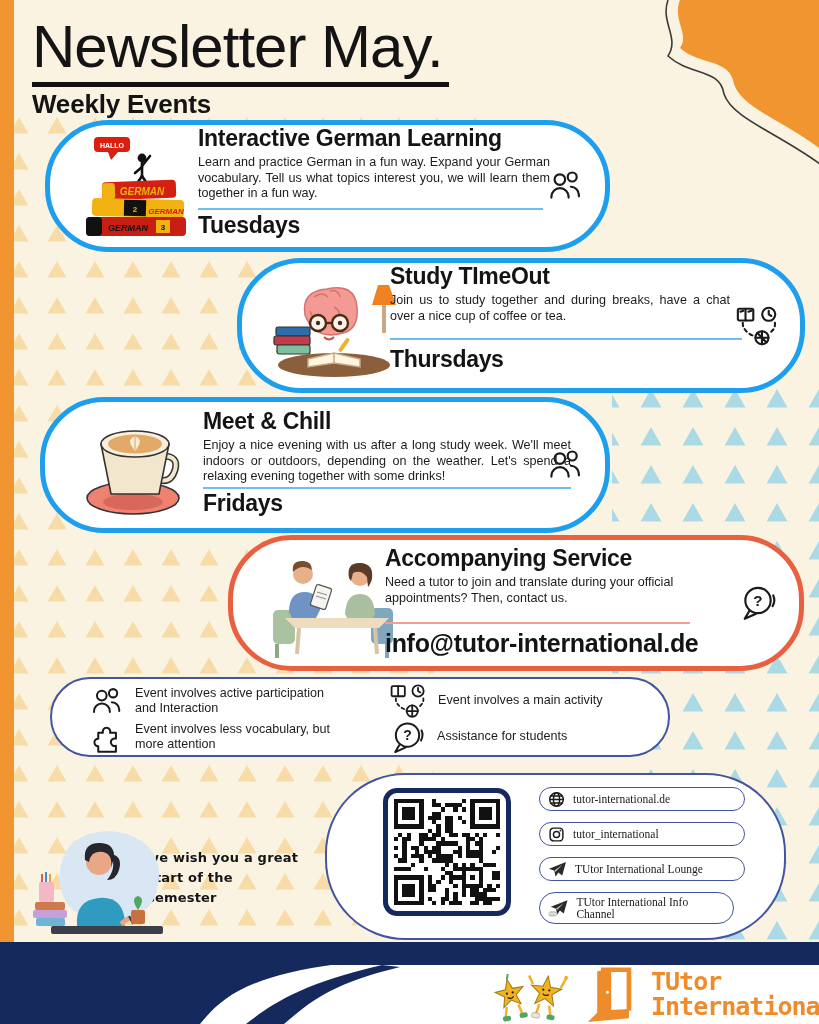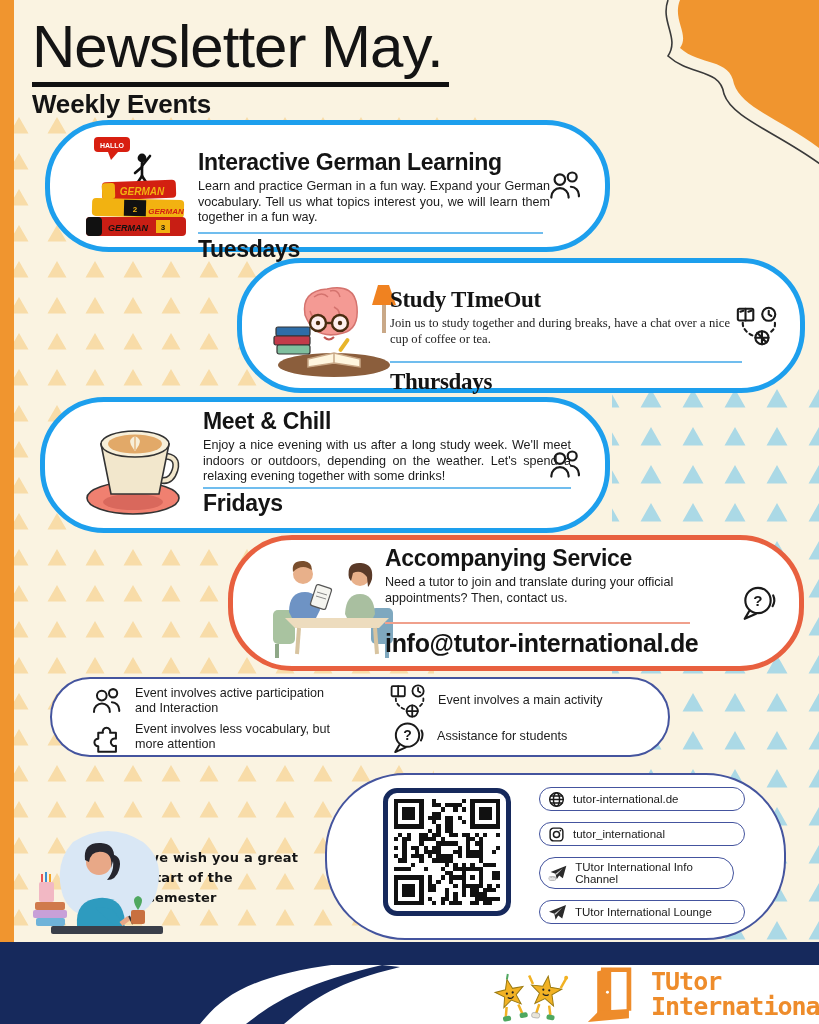--- a/index.html
+++ b/index.html
@@ -12,21 +12,21 @@
 
   .header{position:absolute;left:32px;top:14px;}
   .page-title{font-size:60px;font-weight:500;letter-spacing:-1px;border-bottom:5px solid #111;
               padding:0 6px 2px 0;display:inline-block;line-height:1.1;}
   .page-subtitle{font-size:26px;font-weight:bold;margin-top:2px;letter-spacing:-0.2px;}
 
   .card{position:absolute;background:#fff;border-radius:64px;}
   .card.blue{border:5px solid #1D9FED;}
   .card.orange{border:5px solid #E8603F;}
   .card .illu{position:absolute;left:30px;top:8px;}
-  .card .content{position:absolute;left:148px;top:24px;right:70px;}
+  .card .content{position:absolute;left:148px;top:0;right:70px;}
   .event-title{font-size:23px;font-weight:bold;letter-spacing:-0.3px;margin:0 0 3px 0;}
   .event-desc{font-size:12.6px;line-height:1.24;text-align:justify;margin:0;color:#1c1c1c;}
   .divider{height:2px;margin:6px 0 2px 0;}
   .divider.blue{background:#70BDEE;}
   .divider.orange{background:#F0A08C;}
   .event-day{font-size:23px;font-weight:bold;letter-spacing:-0.3px;}
   .side-icon{position:absolute;right:22px;top:50%;transform:translateY(-50%);}
 
   .legend{position:absolute;left:50px;top:677px;width:620px;height:80px;background:#fff;
           border:2px solid #44549E;border-radius:42px;display:grid;
@@ -36,21 +36,21 @@
   .legend-label{font-size:12.6px;line-height:1.2;color:#1c1c1c;max-width:210px;}
 
   .contact{position:absolute;left:325px;top:773px;width:457px;height:163px;background:#fff;
            border:2px solid #44549E;border-radius:80px;}
   .qr-frame{position:absolute;left:56px;top:13px;width:128px;height:128px;background:#fff;
             border:5px solid #16295C;border-radius:14px;box-sizing:border-box;padding:6px;}
   .pills{position:absolute;left:212px;top:12px;display:flex;flex-direction:column;gap:11px;}
   .pill{display:flex;align-items:center;gap:8px;width:206px;height:24px;border:1.5px solid #44549E;
         border-radius:14px;padding:0 8px;box-sizing:border-box;background:#fff;}
   .pill.tall{height:32px;border-radius:16px;}
-  .pill-label{font-size:11.5px;line-height:1.05;color:#1a1a1a;white-space:pre-line;}
+  .pill-label{font-size:11.5px;line-height:1.05;color:#1a1a1a;white-space:pre-line;font-family:Liberation Serif, serif;}
 
   .wish{position:absolute;left:147px;top:848px;width:160px;font-family:"DejaVu Sans",sans-serif;
         font-weight:bold;font-size:13px;line-height:1.55;letter-spacing:0.2px;}
   .girl{position:absolute;left:33px;top:824px;}
 
   .footer-art{position:absolute;left:0;top:942px;}
   .stars{position:absolute;left:478px;top:968px;}
   .brand{position:absolute;left:585px;top:966px;display:flex;align-items:center;gap:8px;}
   .brand-text{font-family:"DejaVu Sans Mono",monospace;font-weight:bold;color:#EE8C2B;
               font-size:25px;line-height:1.02;letter-spacing:-1px;}
@@ -129,21 +129,21 @@
     <svg class="side-icon" width="36" height="34" viewBox="0 0 28 26">
       <g class="icon-stroke">
         <circle cx="10" cy="8" r="4.1"></circle>
           <circle cx="19.6" cy="6" r="3.5"></circle>
         <path d="M3.4,22 v-0.6 a6.7,6.7 0 0 1 13.4,0 V22"></path>
         <path d="M18.6,13.6 a6.3,6.3 0 0 1 6.2,6.3 V21"></path>
       </g>
     </svg>
   </section>
 
-  <section class="card blue" style="left:237px;top:258px;width:558px;height:125px;font-family:Liberation Serif, serif;">
+  <section class="card blue" style="left:237px;top:258px;width:558px;height:125px;">
     <svg class="illu" width="130" height="110" viewBox="0 0 130 110">
       <ellipse cx="62" cy="94" rx="56" ry="12" fill="#8B5E3C"></ellipse>
       <polygon points="100,34 124,34 117,14 106,14" fill="#F08220"></polygon>
       <rect x="110" y="34" width="4" height="28" fill="#C9A887"></rect>
       <g stroke="#333" stroke-width="1.2">
         <rect x="4" y="56" width="34" height="9" rx="2" fill="#2E6DA8"></rect>
         <rect x="2" y="65" width="36" height="9" rx="2" fill="#C23B4A"></rect>
         <rect x="5" y="74" width="33" height="9" rx="2" fill="#7FBF9E"></rect>
       </g>
       <path d="M33,44 q-4,-24 22,-26 q28,-6 30,18 q2,22 -14,26 q-28,8 -38,-18 Z" fill="#F49A94" stroke="#D4736E" stroke-width="1.5"></path>
@@ -516,35 +516,35 @@
       <div class="pill">
         <svg width="17" height="17" viewBox="0 0 20 20">
           <g class="icon-stroke" stroke-width="1.5">
             <rect x="2.5" y="2.5" width="15" height="15" rx="4"></rect>
               <circle cx="10" cy="10" r="3.6"></circle>
           </g>
           <circle cx="14.6" cy="5.4" r="1.1" fill="#1a1a1a"></circle>
         </svg>
         <span class="pill-label">tutor_international</span>
       </div>
+      <div class="pill">
+        <svg width="19" height="17" viewBox="0 0 20 18">
+          <path d="M19,1 L1,8.2 L6.6,10.2 L8,16.6 L10.8,12.2 L15,15.4 Z" fill="#2a2a2a"></path>
+          <path d="M6.6,10.2 L15,4 L8,11.4 Z" fill="#cfcfcf"></path>
+        </svg>
+        <span class="pill-label">TUtor International Lounge</span>
+      </div>
       <div class="pill tall" style="width:195px;">
         <svg width="21" height="19" viewBox="0 0 22 20">
           <path d="M21,1 L3,8.2 L8.6,10.2 L10,16.6 L12.8,12.2 L17,15.4 Z" fill="#2a2a2a"></path>
           <path d="M8.6,10.2 L17,4 L10,11.4 Z" fill="#cfcfcf"></path>
           <rect x="0.5" y="13" width="9" height="5.5" rx="2.7" fill="#bdbdbd"></rect>
           <text x="5" y="17.3" font-size="3.6" font-weight="bold" fill="#fff" text-anchor="middle">Info</text>
         </svg>
         <span class="pill-label" style="max-width:150px;display:inline-block;">TUtor International Info Channel</span>
-      </div>
-      <div class="pill">
-        <svg width="19" height="17" viewBox="0 0 20 18">
-          <path d="M19,1 L1,8.2 L6.6,10.2 L8,16.6 L10.8,12.2 L15,15.4 Z" fill="#2a2a2a"></path>
-          <path d="M6.6,10.2 L15,4 L8,11.4 Z" fill="#cfcfcf"></path>
-        </svg>
-        <span class="pill-label">TUtor International Lounge</span>
       </div>
     </div>
   </section>
 
   <div class="wish">
     <div>we wish you a great</div>
     <div>start of the semester</div>
   </div>
   <svg class="girl" width="135" height="118" viewBox="0 0 135 118">
     <path d="M40,18 q35,-22 70,0 q22,18 14,48 q-6,28 -44,30 q-40,2 -50,-24 q-10,-32 10,-54 Z" fill="#D9E7F5"></path>

